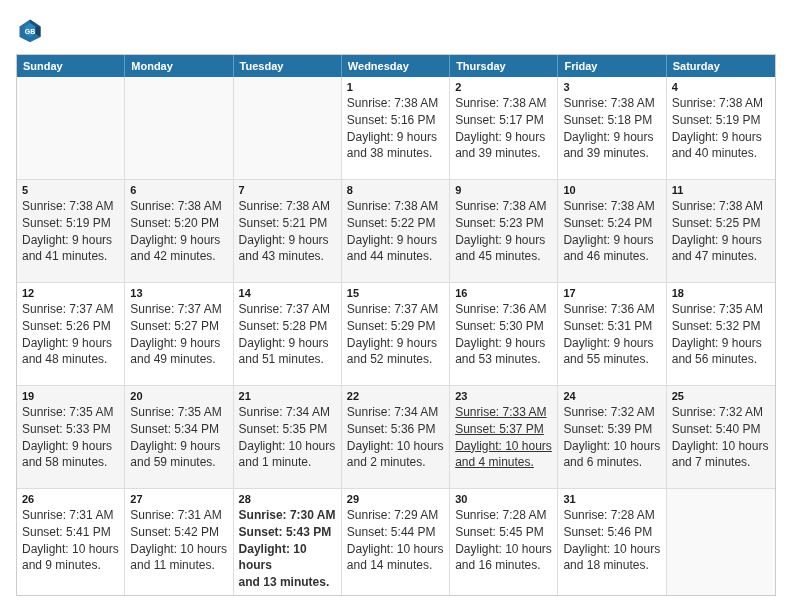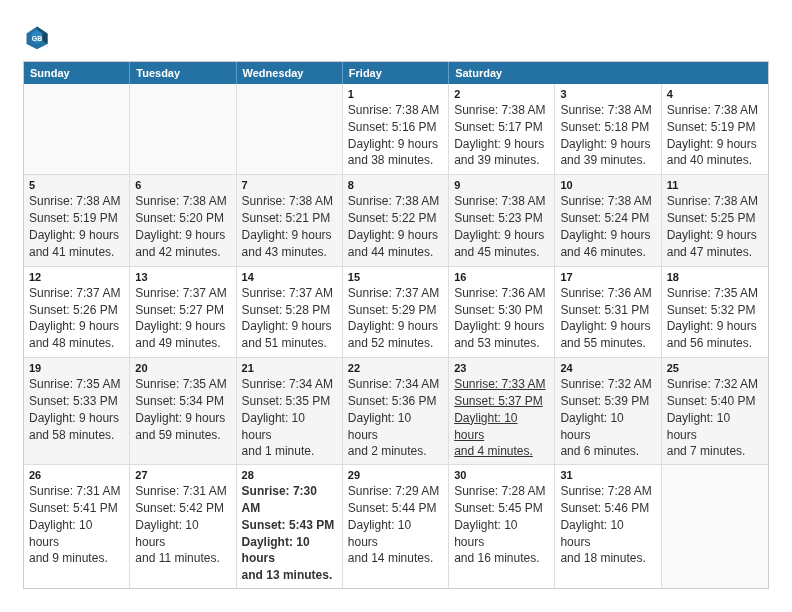--- a/index.html
+++ b/index.html
@@ -6,21 +6,21 @@
     body {
       font-family: Arial, sans-serif;
       background: #fff;
       width: 792px;
       height: 612px;
       overflow: hidden;
     }
     .page {
       width: 792px;
       height: 612px;
-      padding: 23px;
+      padding: 16px;
       display: flex;
       flex-direction: column;
     }
     .header {
       display: flex;
       justify-content: space-between;
       align-items: flex-start;
       margin-bottom: 10px;
     }
     .logo {
@@ -130,22 +130,24 @@
     </div>
     <div class="title-block">
       <div class="month-title"></div>
       <div class="subtitle"></div>
     </div>
   </div>
 
   <div class="calendar">
     <div class="cal-header">
     <div class="cal-header-cell">Sunday</div>
+        <div class="cal-header-cell">Monday</div>
         <div class="cal-header-cell">Tuesday</div>
         <div class="cal-header-cell">Wednesday</div>
+        <div class="cal-header-cell">Thursday</div>
         <div class="cal-header-cell">Friday</div>
         <div class="cal-header-cell">Saturday</div>
       </div>
     <div class="cal-body">
     <div class="cal-row">
           <div class="cal-cell empty"></div>
           <div class="cal-cell empty"></div>
           <div class="cal-cell empty"></div>
           <div class="cal-cell">
             <div class="day-num">1</div>

